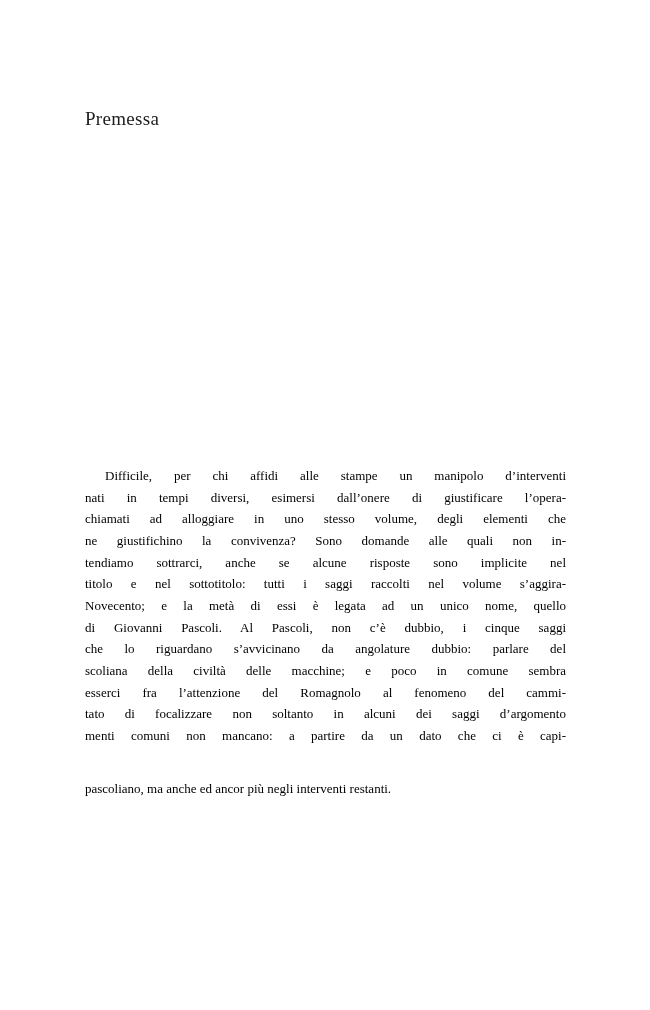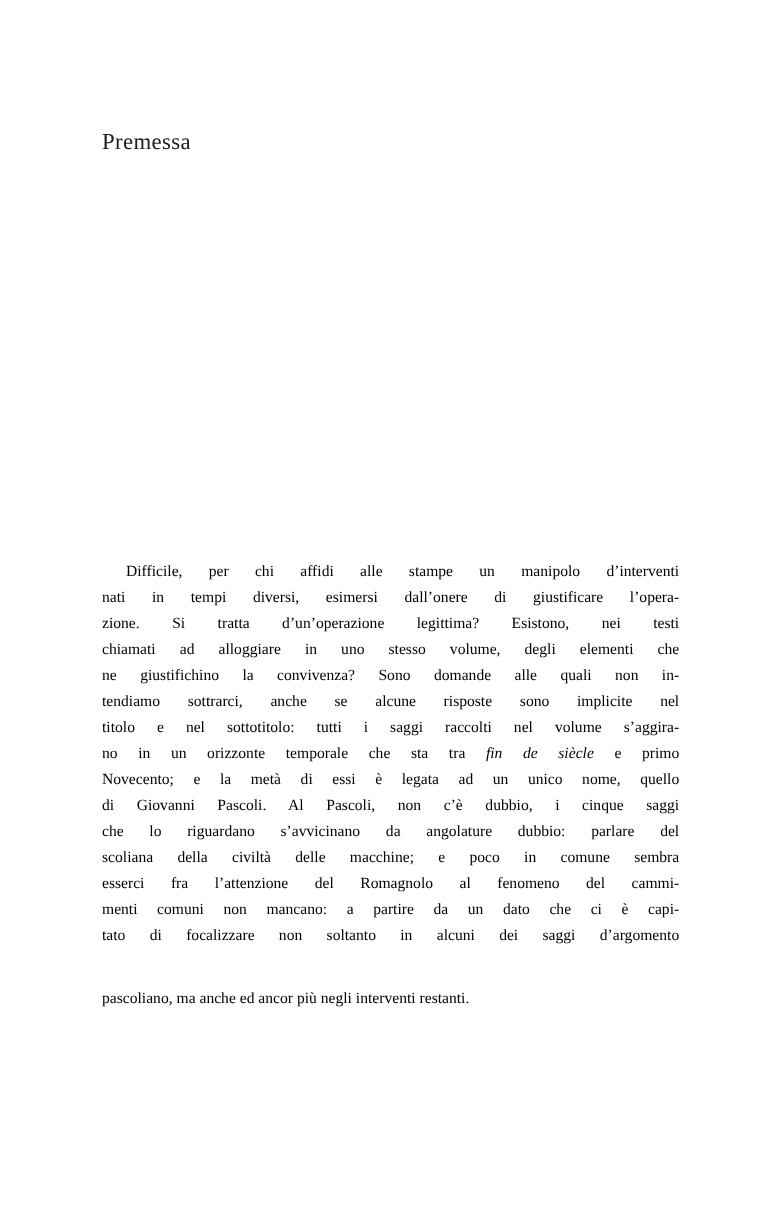--- a/index.html
+++ b/index.html
@@ -53,28 +53,26 @@
   }
 </style>
 </head>
 <body>
 
 <div class="page">
   <h1 class="heading">Premessa</h1>
   <div class="paragraph">
       <div class="line first"><span>Difficile, per chi affidi alle stampe un manipolo d’interventi</span></div>
       <div class="line"><span>nati in tempi diversi, esimersi dall’onere di giustificare l’opera-</span></div>
-      <div class="line"><span>zione. Si tratta d’un’operazione legittima? Esistono, nei testi</span></div>
       <div class="line"><span>chiamati ad alloggiare in uno stesso volume, degli elementi che</span></div>
       <div class="line"><span>ne giustifichino la convivenza? Sono domande alle quali non in-</span></div>
       <div class="line"><span>tendiamo sottrarci, anche se alcune risposte sono implicite nel</span></div>
       <div class="line"><span>titolo e nel sottotitolo: tutti i saggi raccolti nel volume s’aggira-</span></div>
-      <div class="line"><span>no in un orizzonte temporale che sta tra </span><i>fin de siècle</i><span> e primo</span></div>
       <div class="line"><span>Novecento; e la metà di essi è legata ad un unico nome, quello</span></div>
       <div class="line"><span>di Giovanni Pascoli. Al Pascoli, non c’è dubbio, i cinque saggi</span></div>
       <div class="line"><span>che lo riguardano s’avvicinano da angolature dubbio: parlare del</span></div>
       <div class="line"><span>scoliana della civiltà delle macchine; e poco in comune sembra</span></div>
       <div class="line"><span>esserci fra l’attenzione del Romagnolo al fenomeno del cammi-</span></div>
+      <div class="line"><span>tato di focalizzare non soltanto in alcuni dei saggi d’argomento</span></div>
       <div class="line"><span>menti comuni non mancano: a partire da un dato che ci è capi-</span></div>
-      <div class="line"><span>tato di focalizzare non soltanto in alcuni dei saggi d’argomento</span></div>
       <div class="line last"><span>pascoliano, ma anche ed ancor più negli interventi restanti.</span></div>
     </div>
 </div>
 
 </body></html>

